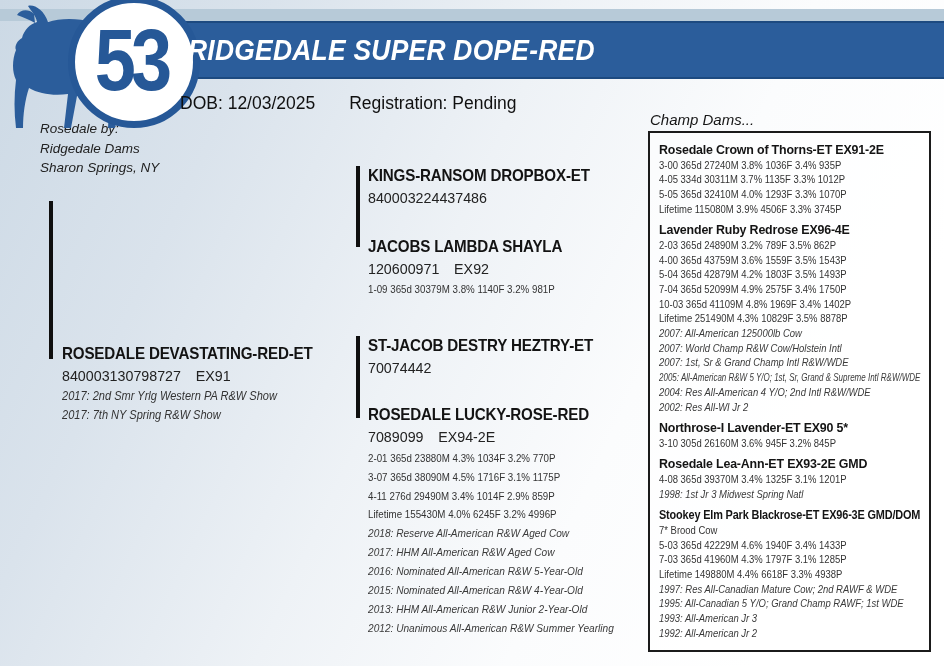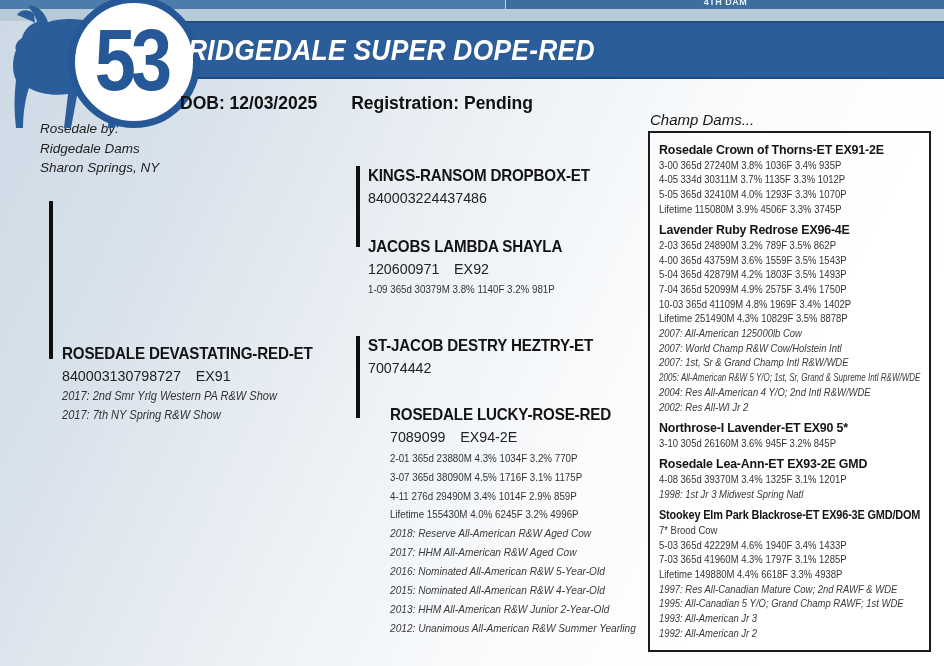--- a/index.html
+++ b/index.html
@@ -22,21 +22,21 @@
   #title{left:188px;top:33px;z-index:3;color:#ffffff;font-size:30px;font-weight:bold;font-style:italic;
          white-space:nowrap;letter-spacing:.3px;transform:scaleX(.88);transform-origin:left center;}
 
   
   #cow{left:4px;top:0px;z-index:1;}
   #lot-circle{left:68px;top:-4px;width:118px;height:118px;background:#ffffff;border:7px solid #265897;
               border-radius:50%;z-index:2;display:flex;align-items:center;justify-content:center;box-sizing:content-box;}
   #lot-num{font-size:88px;font-weight:bold;color:#265897;letter-spacing:-6px;line-height:1;
            transform:scaleX(.84);-webkit-text-stroke:2px #ffffff;paint-order:stroke fill;margin-top:-4px;margin-left:-6px;}
 
-  #dob-row{left:180px;top:93px;display:flex;gap:34px;font-size:17.5px;font-weight:bold;color:#101010;z-index:3;}
+  #dob-row{left:180px;top:93px;display:flex;gap:34px;font-size:17.5px;font-weight:normal;color:#101010;z-index:3;}
 
   #consigned{left:40px;top:119px;font-size:13.5px;font-style:italic;color:#222;line-height:19.5px;}
 
   
   .blk{width:292px;}
   .p-name{font-weight:bold;font-size:16.5px;color:#131313;line-height:21px;letter-spacing:-.2px;white-space:nowrap;}
   .p-reg{font-size:15.5px;color:#222;line-height:23px;white-space:nowrap;}
   .p-score{margin-left:16px;}
   .p-geno{font-size:11.5px;font-style:italic;color:#333;line-height:18px;margin-top:3px;}
   .p-stats{font-size:12.5px;color:#222;line-height:19px;white-space:pre;margin-top:2px;}
@@ -53,25 +53,20 @@
           padding:4px 9px 0 9px;background:rgba(255,255,255,.55);overflow:hidden;}
   .nd-name{font-weight:bold;font-size:13.5px;color:#141414;line-height:19px;margin-top:2.5px;white-space:nowrap;letter-spacing:-.2px;}
   .nd-rec{font-size:10.3px;color:#333;line-height:14.7px;white-space:nowrap;}
   .nd-ital{font-size:10.3px;font-style:italic;color:#3a3a3a;line-height:14.7px;white-space:nowrap;}
 </style>
 </head>
 <body>
 
 <div id="page">
 
-  <div id="top-strip" class="abs">
-    <div id="dam-panel" class="abs">
-      <span class="lbl">4TH DAM</span>
-    </div>
-  </div>
   <div id="light-band" class="abs"></div>
 
   <div id="banner" class="abs"></div>
   <div id="title" class="abs">RIDGEDALE SUPER DOPE-RED</div>
 
   <svg id="cow" class="abs" width="130" height="140" viewBox="0 0 130 140">
     <path fill="#2b5d9b" d="M44 22 C40 10 30 4 24 6 C28 12 32 16 33 22 C26 24 20 30 18 38 C14 40 10 46 12 50 C8 60 8 72 12 80 C10 96 10 112 12 128 L19 128 C19 114 21 100 25 88 C35 94 50 96 64 94 L60 128 L67 128 L73 96 C85 98 98 96 106 90 L104 128 L111 128 L117 88 C123 78 125 62 119 52 C117 36 104 26 88 22 C74 18 56 18 44 22 Z"></path>
     <path fill="#2b5d9b" d="M30 14 C24 8 16 10 13 15 C19 17 26 20 31 23 Z"></path>
   </svg>
 
@@ -115,21 +110,21 @@
       <span>120600971</span><span class="p-score">EX92</span>
     </div>
     <div class="p-rec fit" style="transform: scaleX(0.92); transform-origin: left center;">1-09 365d 30379M 3.8% 1140F 3.2% 981P</div>
   </div>
 
   <div class="blk abs" style="left:368px;top:335px;width:272px;">
     <div class="p-name fit" style="transform: scaleX(0.92); transform-origin: left center;">ST-JACOB DESTRY HEZTRY-ET</div>
     <div class="p-reg fit" style="transform: scaleX(0.92); transform-origin: left center;">70074442</div>
   </div>
 
-  <div class="blk abs" style="left:368px;top:404px;width:272px;margin-left:22px;">
+  <div class="blk abs" style="left:368px;top:404px;width:272px;">
     <div class="p-name fit" style="transform: scaleX(0.92); transform-origin: left center;">ROSEDALE LUCKY-ROSE-RED</div>
     <div class="p-reg fit" style="transform: scaleX(0.92); transform-origin: left center;">
       <span>7089099</span><span class="p-score">EX94-2E</span>
     </div>
     <div class="p-rec first fit" style="transform: scaleX(0.92); transform-origin: left center;">2-01 365d 23880M 4.3% 1034F 3.2% 770P</div>
     <div class="p-rec fit" style="transform: scaleX(0.92); transform-origin: left center;">3-07 365d 38090M 4.5% 1716F 3.1% 1175P</div>
     <div class="p-rec fit" style="transform: scaleX(0.92); transform-origin: left center;">4-11 276d 29490M 3.4% 1014F 2.9% 859P</div>
     <div class="p-rec fit" style="transform: scaleX(0.92); transform-origin: left center;">Lifetime 155430M 4.0% 6245F 3.2% 4996P</div>
     <div class="p-award fit" style="transform: scaleX(0.92); transform-origin: left center;">2018: Reserve All-American R&amp;W Aged Cow</div>
     <div class="p-award fit" style="transform: scaleX(0.92); transform-origin: left center;">2017: HHM All-American R&amp;W Aged Cow</div>

